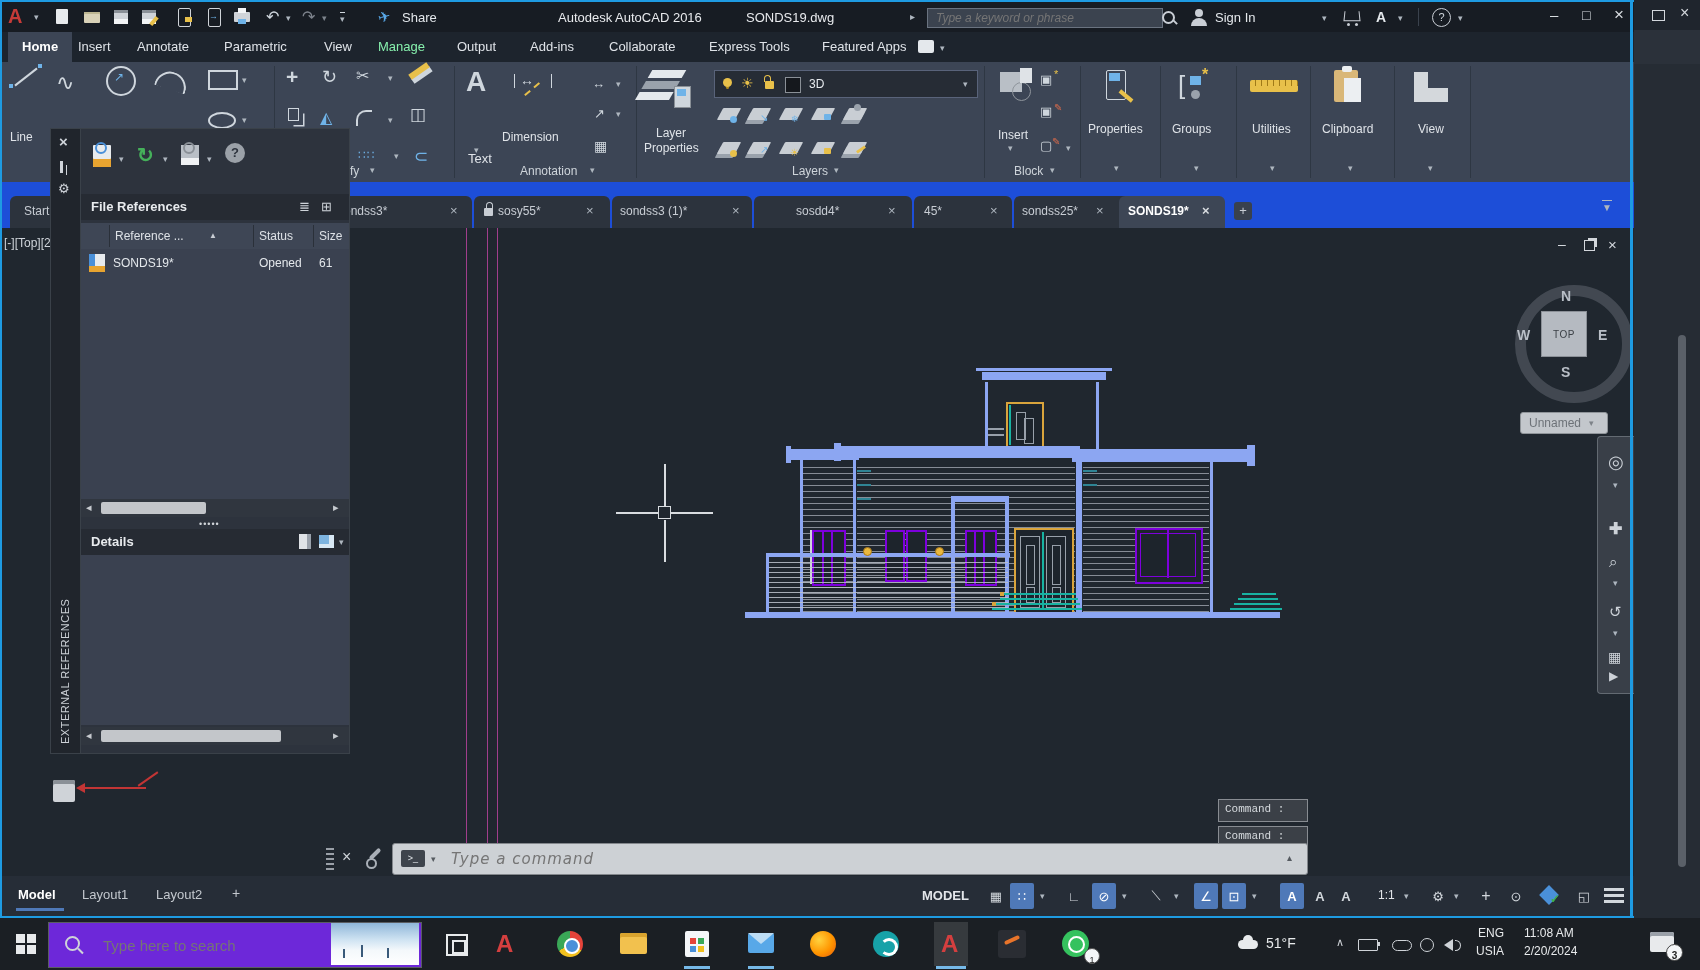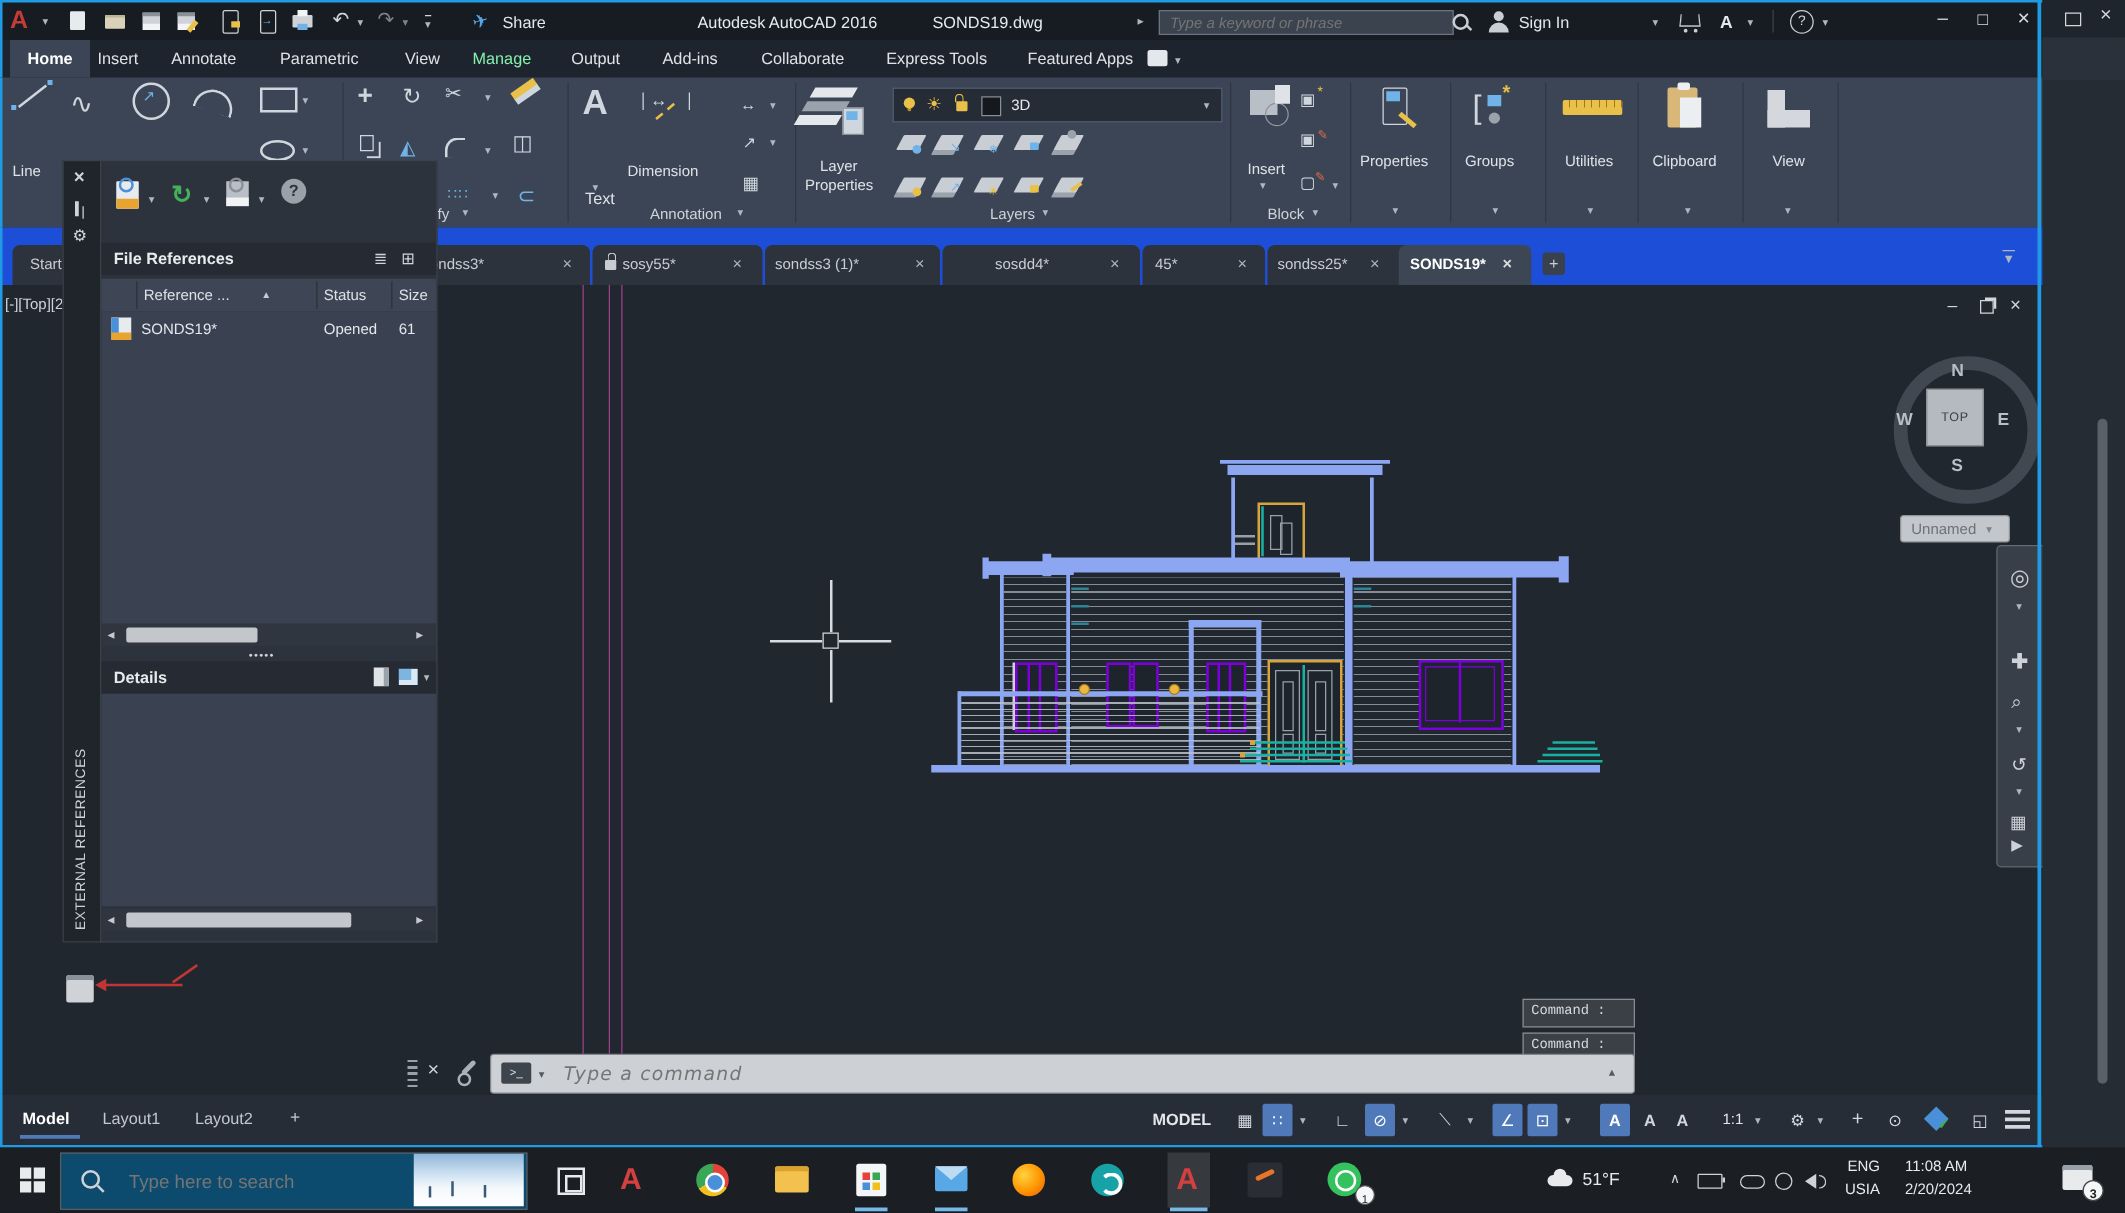--- a/index.html
+++ b/index.html
@@ -532,21 +532,21 @@
       <div class="abs" style="left:18px;top:10px;width:11px;height:9px;border:1.5px solid #d3d7dc;"></div>
       <span class="abs txt" style="left:46px;top:4px;font-size:16px;color:#d3d7dc;">×</span>
     </div>
     <div class="abs" style="left:0;top:30px;width:66px;height:34px;background:#2b313a;"></div>
     <div class="abs" style="left:44px;top:335px;width:8px;height:532px;background:#5a6068;border-radius:4px;"></div>
   </div>
   <div class="abs" style="left:1630px;top:0;width:3px;height:918px;background:#1e9be2;"></div>
 
   <div class="abs" style="left:0;top:918px;width:1700px;height:52px;background:#1b1f24;z-index:100;">
     <div class="abs" style="left:16px;top:16px;width:9px;height:9px;background:#e8eaec;box-shadow:11px 0 0 #e8eaec,0 11px 0 #e8eaec,11px 11px 0 #e8eaec;"></div>
-    <div class="abs" style="left:48px;top:4px;width:372px;height:44px;background:#0c4a6e;border:1px solid #5a5d62;">
+    <div class="abs" style="left:48px;top:4px;width:372px;height:44px;background:#6d28d9;border:1px solid #5a5d62;">
       <div class="abs" style="left:16px;top:13px;width:11px;height:11px;border:2px solid #cfd3d8;border-radius:50%;"></div>
       <div class="abs" style="left:28px;top:27px;width:7px;height:2px;background:#cfd3d8;transform:rotate(45deg);"></div>
       <input style="position: absolute; left: 52px; top: 6px; width: 220px; height: 30px; background: transparent; border: none; font-size: 15px; color: rgb(185, 190, 196); font-family: &quot;Liberation Sans&quot;, sans-serif;" placeholder="Type here to search">
       <div class="abs" style="left:282px;top:0;width:88px;height:42px;background:linear-gradient(180deg,#8fb6d9 0%,#cfe3f2 40%,#f4f8fb 65%,#ffffff 100%);">
         <div class="abs" style="left:12px;top:26px;width:2px;height:9px;background:#3a5a7a;"></div>
         <div class="abs" style="left:30px;top:22px;width:2px;height:12px;background:#3a5a7a;"></div>
         <div class="abs" style="left:56px;top:25px;width:2px;height:10px;background:#3a5a7a;"></div>
       </div>
     </div>
     <div class="abs" style="left:446px;top:16px;width:18px;height:18px;border:2px solid #e8eaec;"></div>

